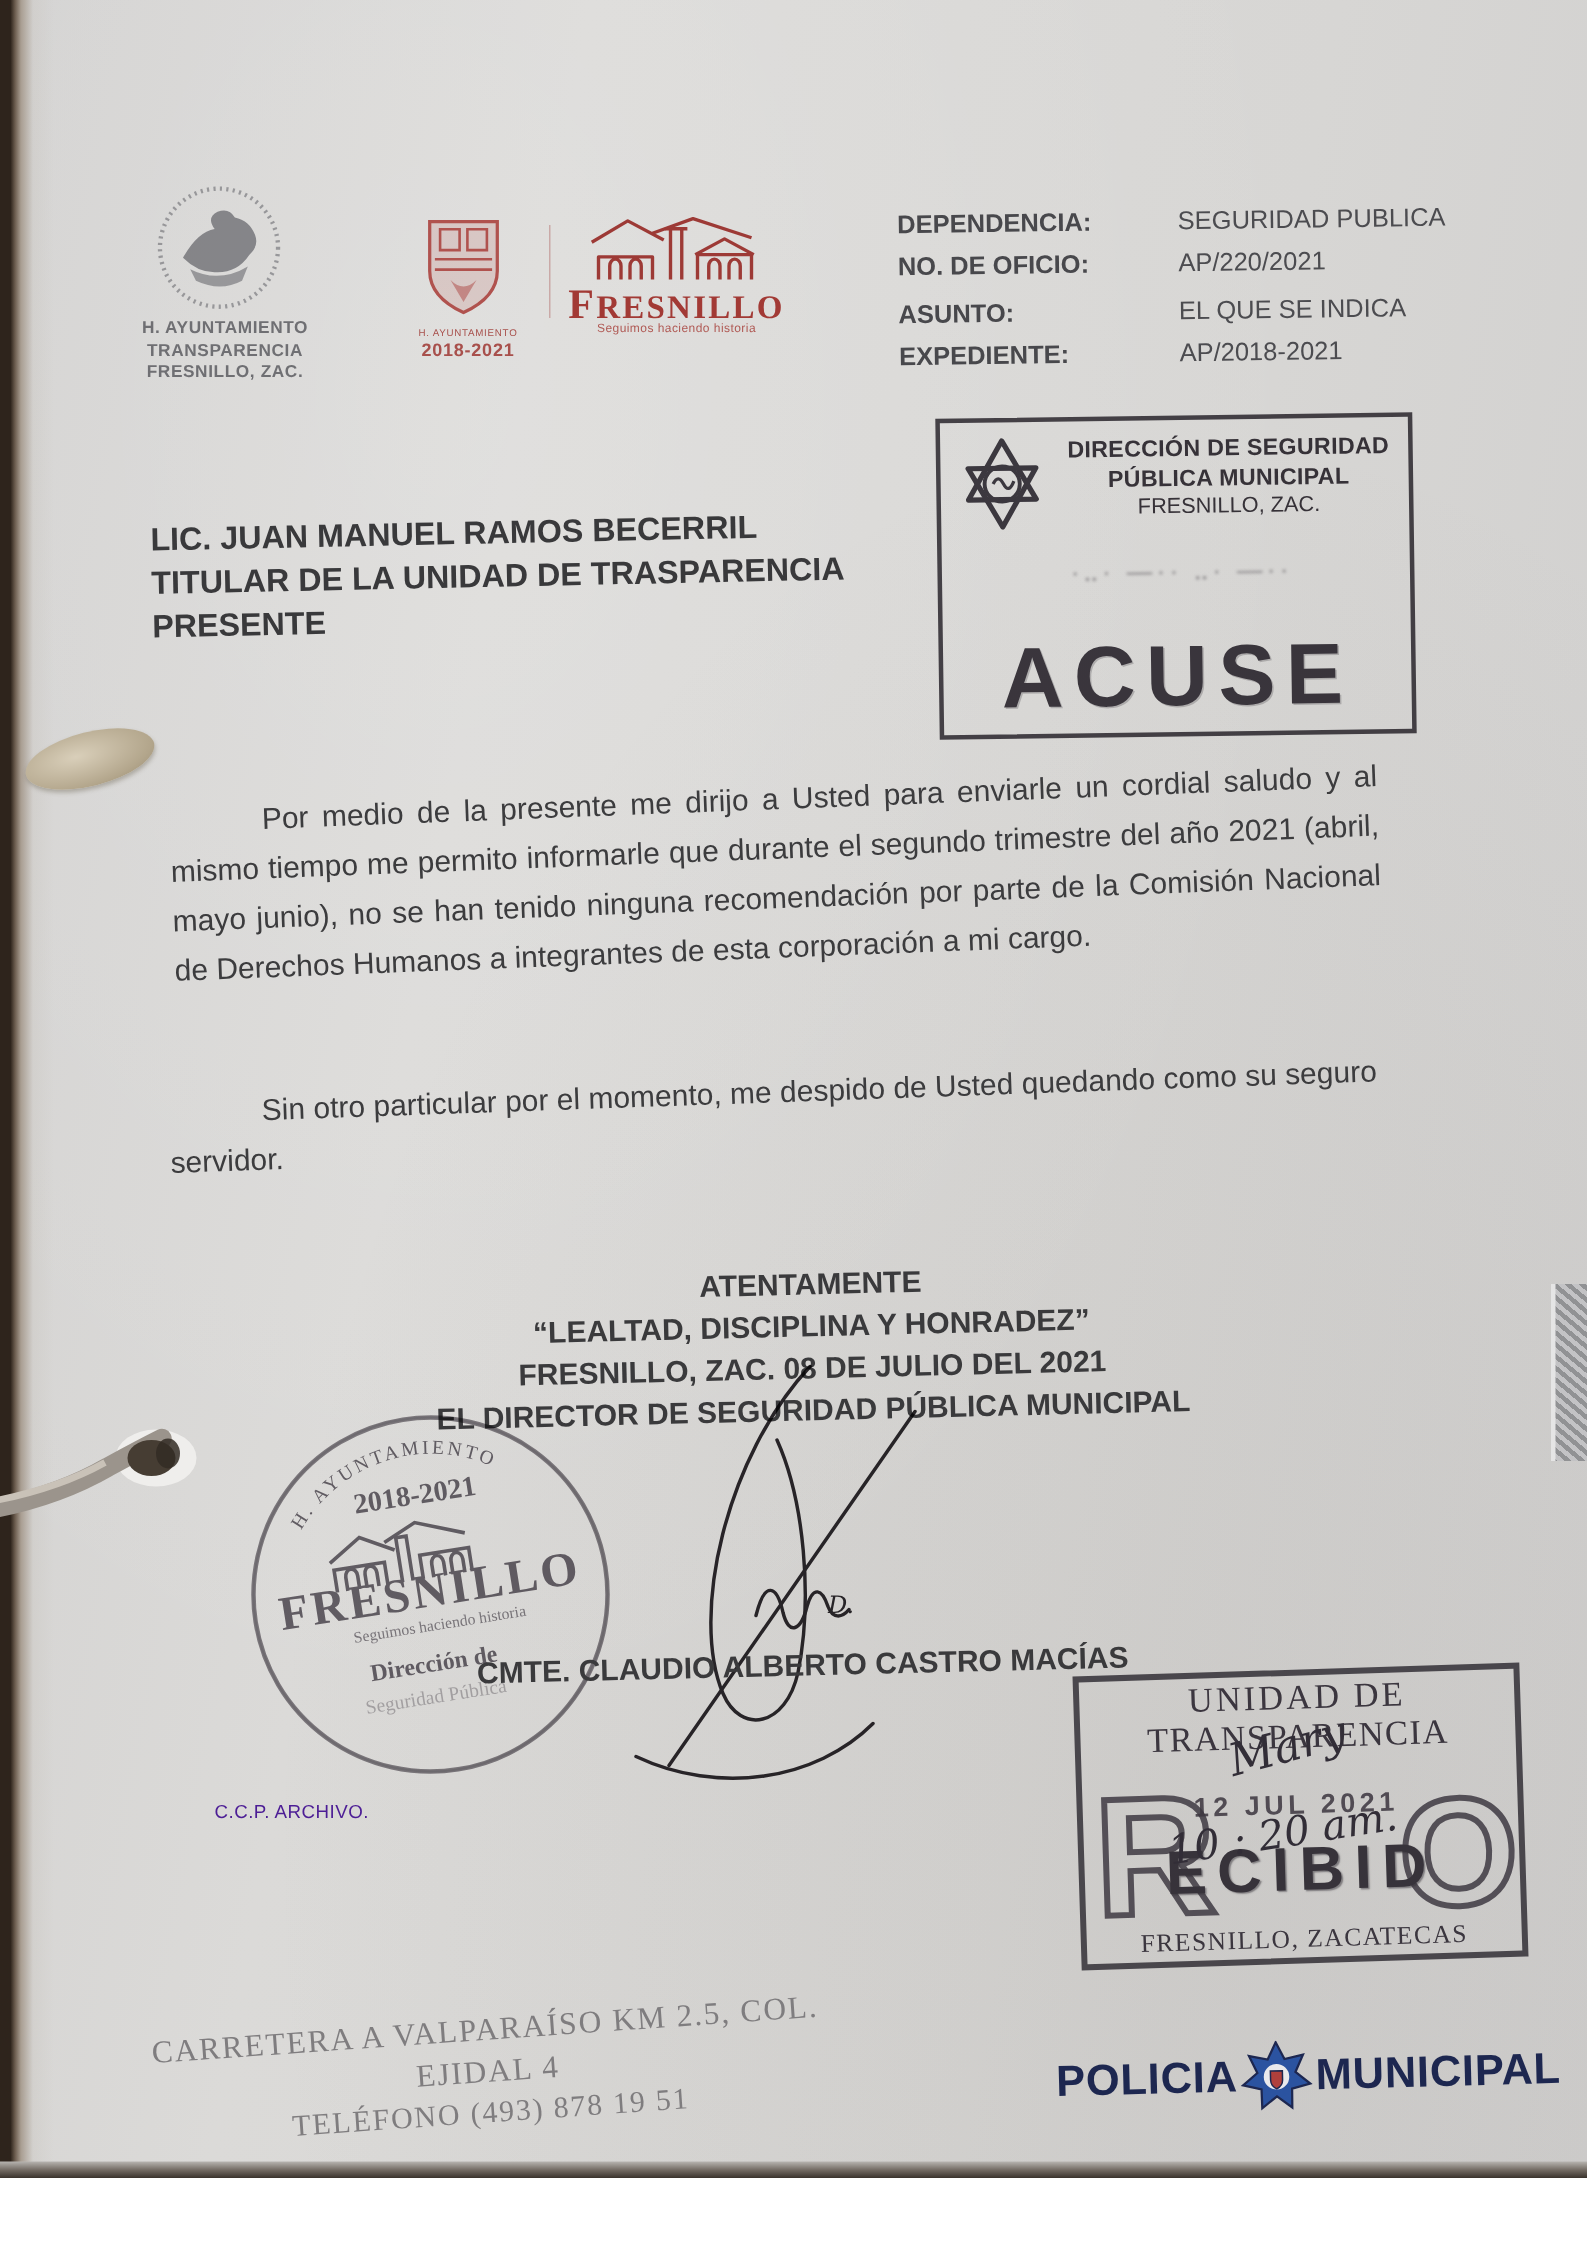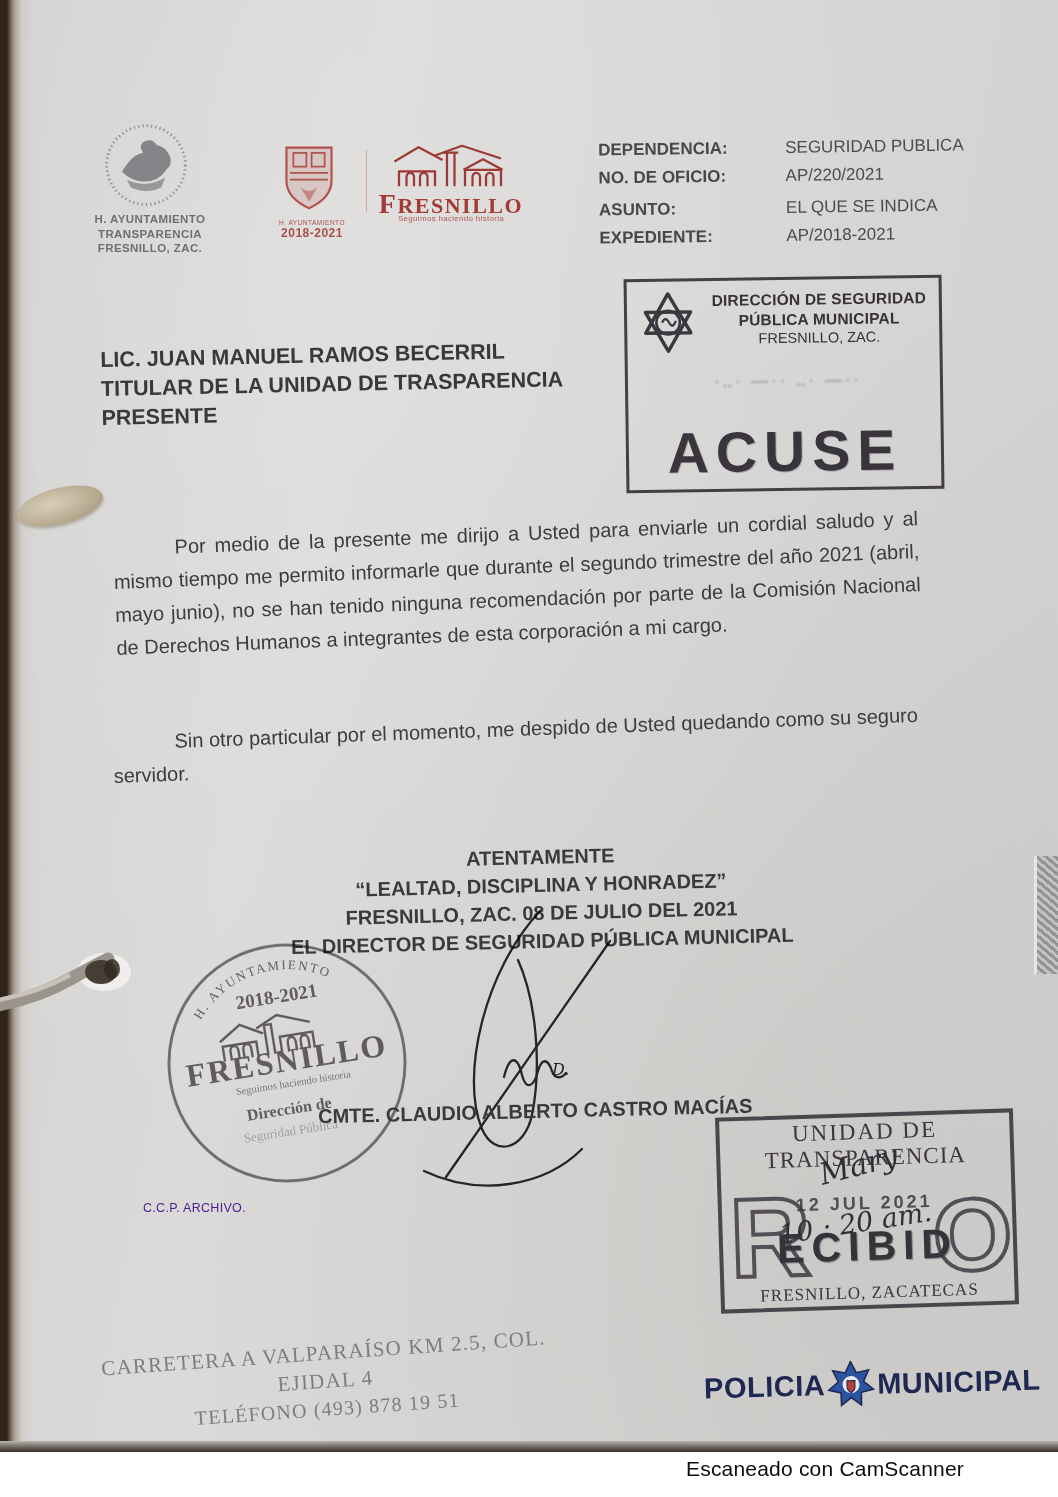--- a/index.html
+++ b/index.html
@@ -274,15 +274,14 @@
     <svg class="star" viewBox="0 0 48 48">
       <polygon points="24,1 29.6,12.3 42,9.7 36.7,21.1 46.4,29.1 34.2,32.1 34,44.7 24,37 14,44.7 13.8,32.1 1.6,29.1 11.3,21.1 6,9.7 18.4,12.3" fill="#2b53a0" stroke="#1d2750" stroke-width="1.5"></polygon>
       <circle cx="24" cy="24" r="8.5" fill="#e9e9ec"></circle>
       <path d="M20 20 h8 v6 q0 4 -4 6 q-4 -2 -4 -6 z" fill="#b0403c" stroke="#1d2750" stroke-width="1"></path>
     </svg>
     <span>MUNICIPAL</span>
   </div>
 
   <div class="abs scan-edge"></div>
   <div class="abs cs-strip"></div>
-  <div class="abs cs-text">Escaneado con CamScanner</div>
 
 </div>
 
 </body></html>

